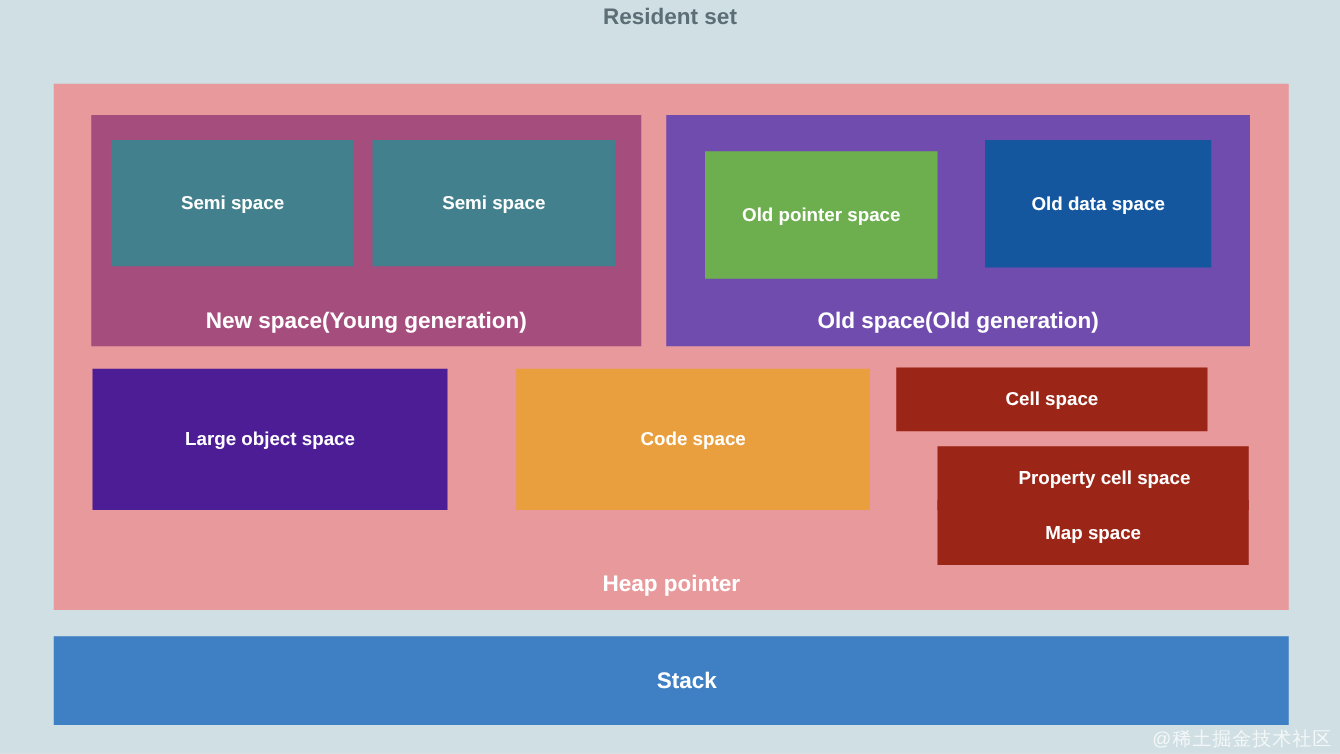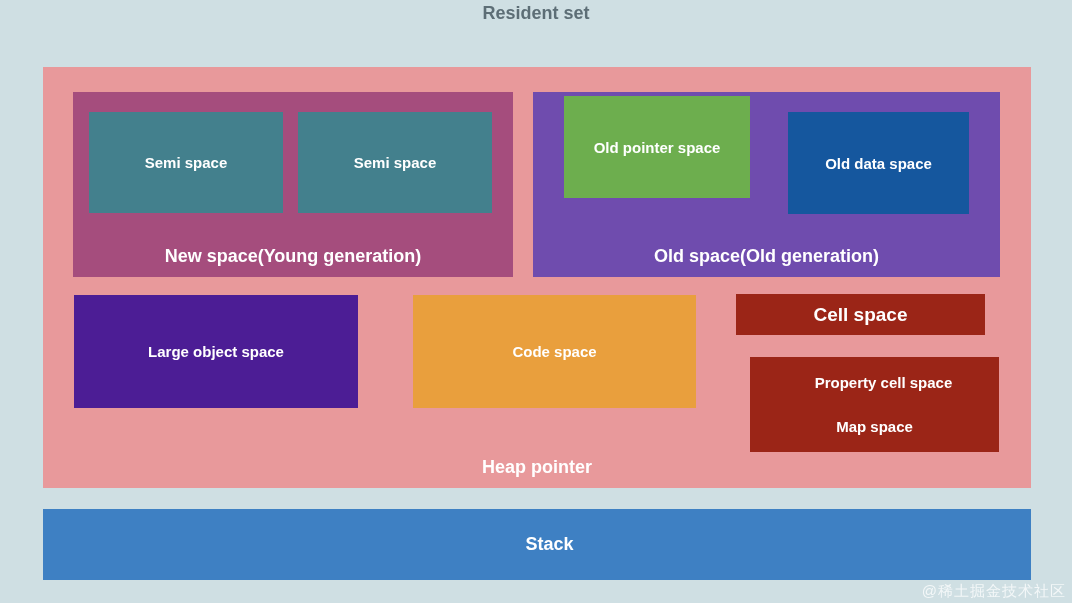--- a/index.html
+++ b/index.html
@@ -33,25 +33,25 @@
   .gen-box-label {
     position: absolute;
     left: 0; bottom: 9px; width: 100%; height: 24px;
     display: flex; align-items: center; justify-content: center;
     color: #ffffff; font-size: 18px;
   }
   .new-space { left: 30px; top: 25px; width: 440px; height: 185px; }
   .semi-1 { left: 16px;  top: 20px; width: 194px; height: 101px; font-size: 15px; }
   .semi-2 { left: 225px; top: 20px; width: 194px; height: 101px; font-size: 15px; }
   .old-space { left: 490px; top: 25px; width: 467px; height: 185px; }
-  .old-pointer { left: 31px;  top: 4px; width: 186px; height: 102px; font-size: 15px; }
+  .old-pointer { left: 31px;  top: 29px; width: 186px; height: 102px; font-size: 15px; }
   .old-data    { left: 255px; top: 20px; width: 181px; height: 102px; font-size: 15px; }
   .large-object { left: 31px;  top: 228px; width: 284px; height: 113px; font-size: 15px; }
   .code-space   { left: 370px; top: 228px; width: 283px; height: 113px; font-size: 15px; }
-  .cell-space     { left: 693px; top: 227px; width: 249px; height: 41px; font-size: 19px; }
+  .cell-space     { left: 674px; top: 227px; width: 249px; height: 51px; font-size: 15px; }
   .property-cell  { left: 707px; top: 290px; width: 249px; height: 51px; font-size: 15px; }
   .map-space      { left: 707px; top: 333px; width: 249px; height: 52px; font-size: 15px; }
   .heap-label {
     position: absolute;
     left: 0; bottom: 8px; width: 100%; height: 26px;
     display: flex; align-items: center; justify-content: center;
     color: #ffffff; font-size: 18px;
   }
   .stack {
     left: 43px; top: 509px; width: 988px; height: 71px;

